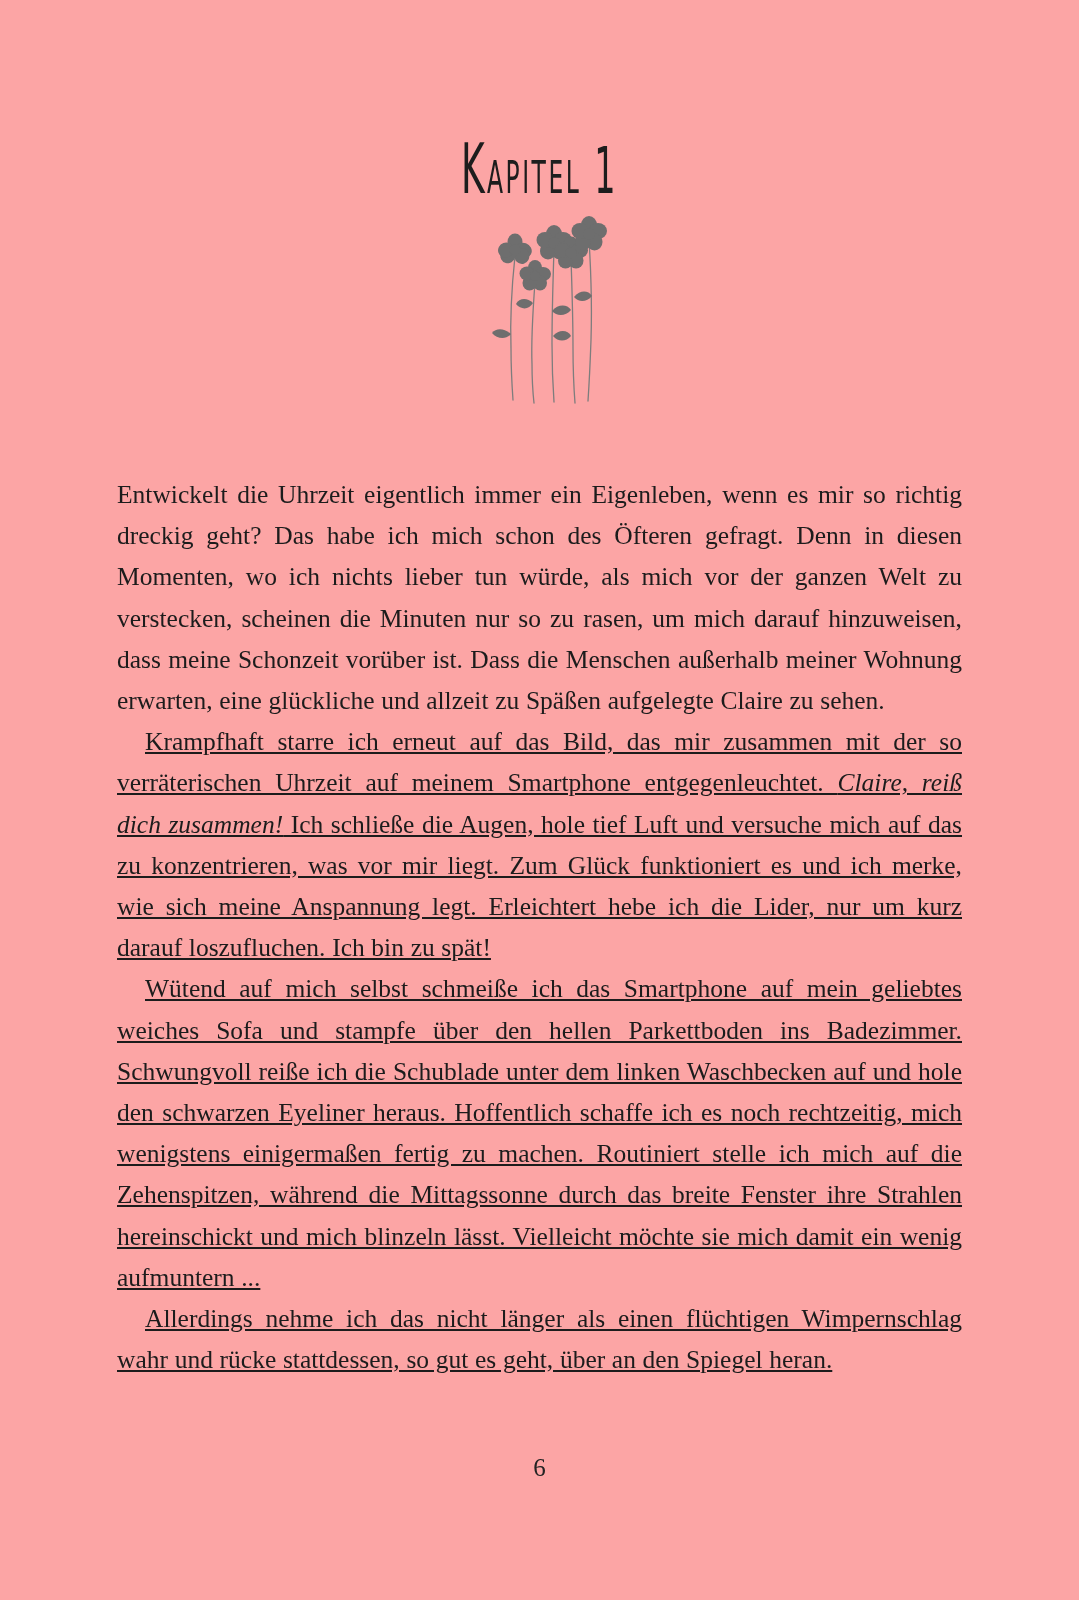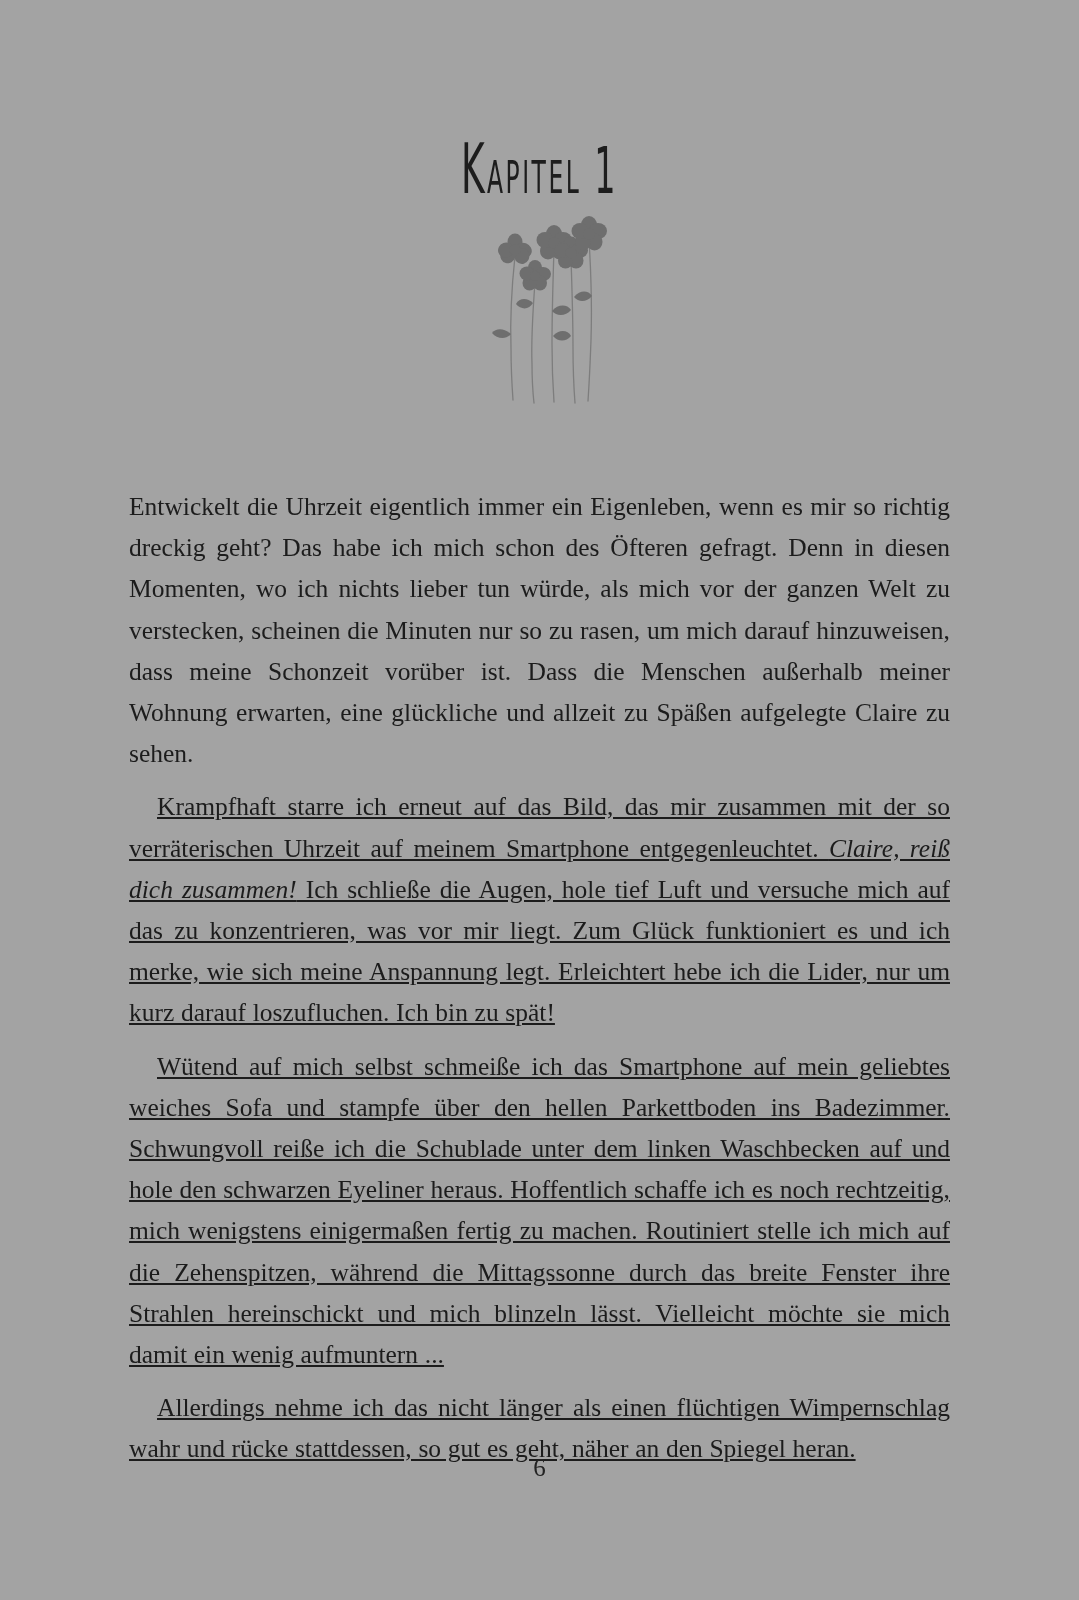--- a/index.html
+++ b/index.html
@@ -14,21 +14,21 @@
     position: relative;
     overflow: hidden;
     font-family: "Liberation Serif", "DejaVu Serif", serif;
     color: #1a1a1a;
     -webkit-font-smoothing: antialiased;
   }
 
   .page {
     position: absolute;
     inset: 0;
-    background: #a3a3a3;
+    background: #fca5a5;
   }
 
   
   .chapter-title {
     position: absolute;
     top: 96px;
     left: 0;
     width: 1079px;
     text-align: center;
     font-family: "DejaVu Sans Condensed", "DejaVu Sans", "Liberation Sans", sans-serif;
@@ -58,21 +58,21 @@
   .ornament svg { display: block; width: 140px; height: 190px; }
 
   
   .textblock {
     position: absolute;
     top: 474px;
     left: 117px;
     width: 845px;
   }
   .para {
-    margin: 12px;
+    margin: 0;
     text-align: justify;
     text-justify: inter-word;
     font-size: 25.5px;
     line-height: 41.2px;
     color: #1c1c1c;
     hyphens: manual;
     word-spacing: 0.3px;
   }
   .para + .para {
     text-indent: 28px;
@@ -169,18 +169,18 @@
     </svg>
   </div>
 
   <div class="textblock">
     <p class="para">Entwickelt die Uhrzeit eigentlich immer ein Eigenleben, wenn es mir so richtig dreckig geht? Das habe ich mich schon des Öfteren gefragt. Denn in diesen Momenten, wo ich nichts lieber tun würde, als mich vor der ganzen Welt zu verstecken, scheinen die Minuten nur so zu rasen, um mich darauf hinzuweisen, dass meine Schonzeit vorüber ist. Dass die Menschen außer­halb meiner Wohnung erwarten, eine glückliche und allzeit zu Späßen auf­gelegte Claire zu sehen.</p>
 
     <p class="para"><span>Krampfhaft starre ich erneut auf das Bild, das mir zusammen mit der so verräterischen Uhrzeit auf meinem Smartphone entgegenleuchtet. </span><em>Claire, reiß dich zusammen!</em><span> Ich schließe die Augen, hole tief Luft und versuche mich auf das zu konzentrieren, was vor mir liegt. Zum Glück funktioniert es und ich merke, wie sich meine Anspannung legt. Erleichtert hebe ich die Lider, nur um kurz darauf loszufluchen. Ich bin zu spät!</span></p>
 
     <p class="para">Wütend auf mich selbst schmeiße ich das Smartphone auf mein geliebtes weiches Sofa und stampfe über den hellen Parkettboden ins Badezimmer. Schwungvoll reiße ich die Schublade unter dem linken Waschbecken auf und hole den schwarzen Eyeliner heraus. Hoffentlich schaffe ich es noch recht­zeitig, mich wenigstens einigermaßen fertig zu machen. Routiniert stelle ich mich auf die Zehenspitzen, während die Mittagssonne durch das breite Fens­ter ihre Strahlen hereinschickt und mich blinzeln lässt. Vielleicht möchte sie mich damit ein wenig aufmuntern ...</p>
 
-    <p class="para">Allerdings nehme ich das nicht länger als einen flüchtigen Wimpernschlag wahr und rücke stattdessen, so gut es geht, näher an den Spiegel heran.</p>
+    <p class="para">Allerdings nehme ich das nicht länger als einen flüchtigen Wimpernschlag wahr und rücke stattdessen, so gut es geht, über an den Spiegel heran.</p>
   </div>
 
   <div class="folio">6</div>
 
 </div>
 
 </body></html>

